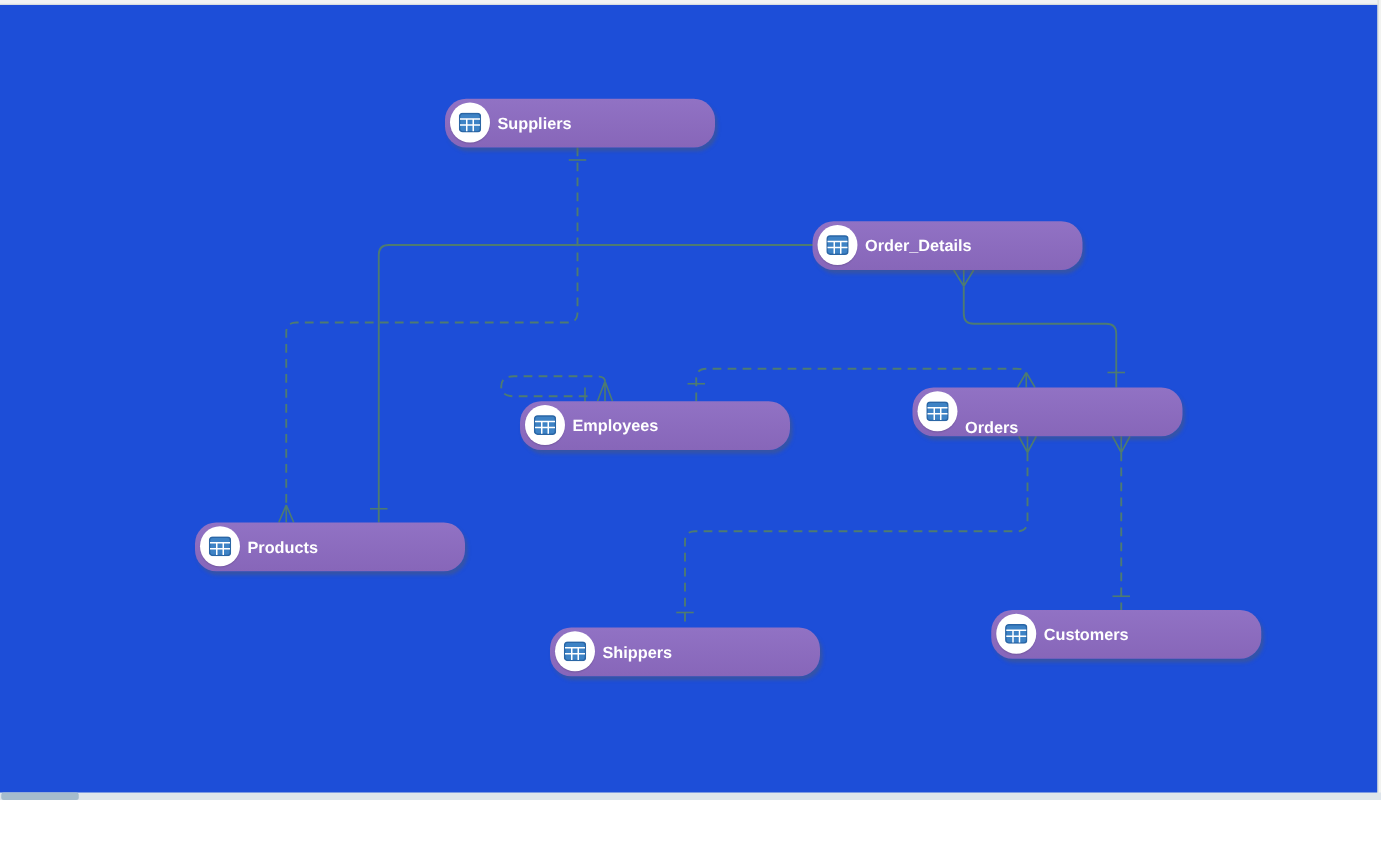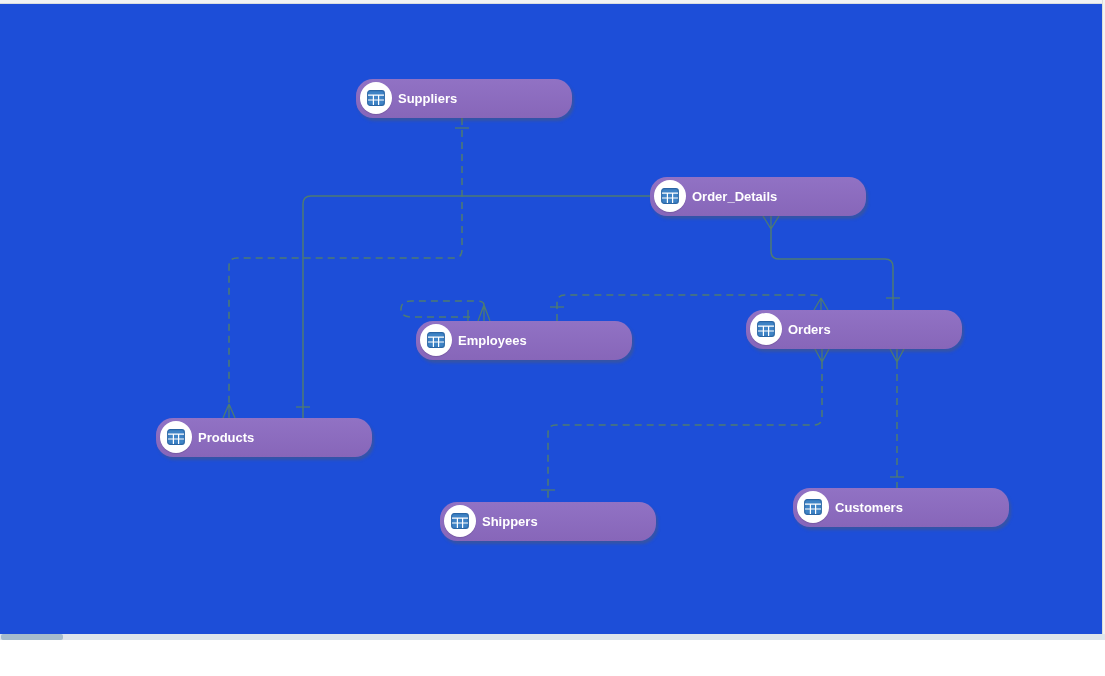--- a/index.html
+++ b/index.html
@@ -41,21 +41,21 @@
     background:#ffffff;border-radius:50%;
     display:flex;align-items:center;justify-content:center;
     box-shadow:0 1px 1px rgba(0,0,0,0.12);
   }
   .node .label{
     margin-left:42px;color:#ffffff;font-size:13px;font-weight:bold;
     white-space:nowrap;
   }
   .n-suppliers     {left:356px;top:79px;}
   .n-orderdetails  {left:650px;top:177px;}
-  .n-orders        {left:746px;top:310px;}
+  .n-orders        {left:730px;top:310px;align-items:flex-end;}
   .n-employees     {left:416px;top:321px;}
   .n-products      {left:156px;top:418px;}
   .n-shippers      {left:440px;top:502px;}
   .n-customers     {left:793px;top:488px;text-align:center;}
 </style>
 </head>
 <body>
 
 <div class="stage">
 

